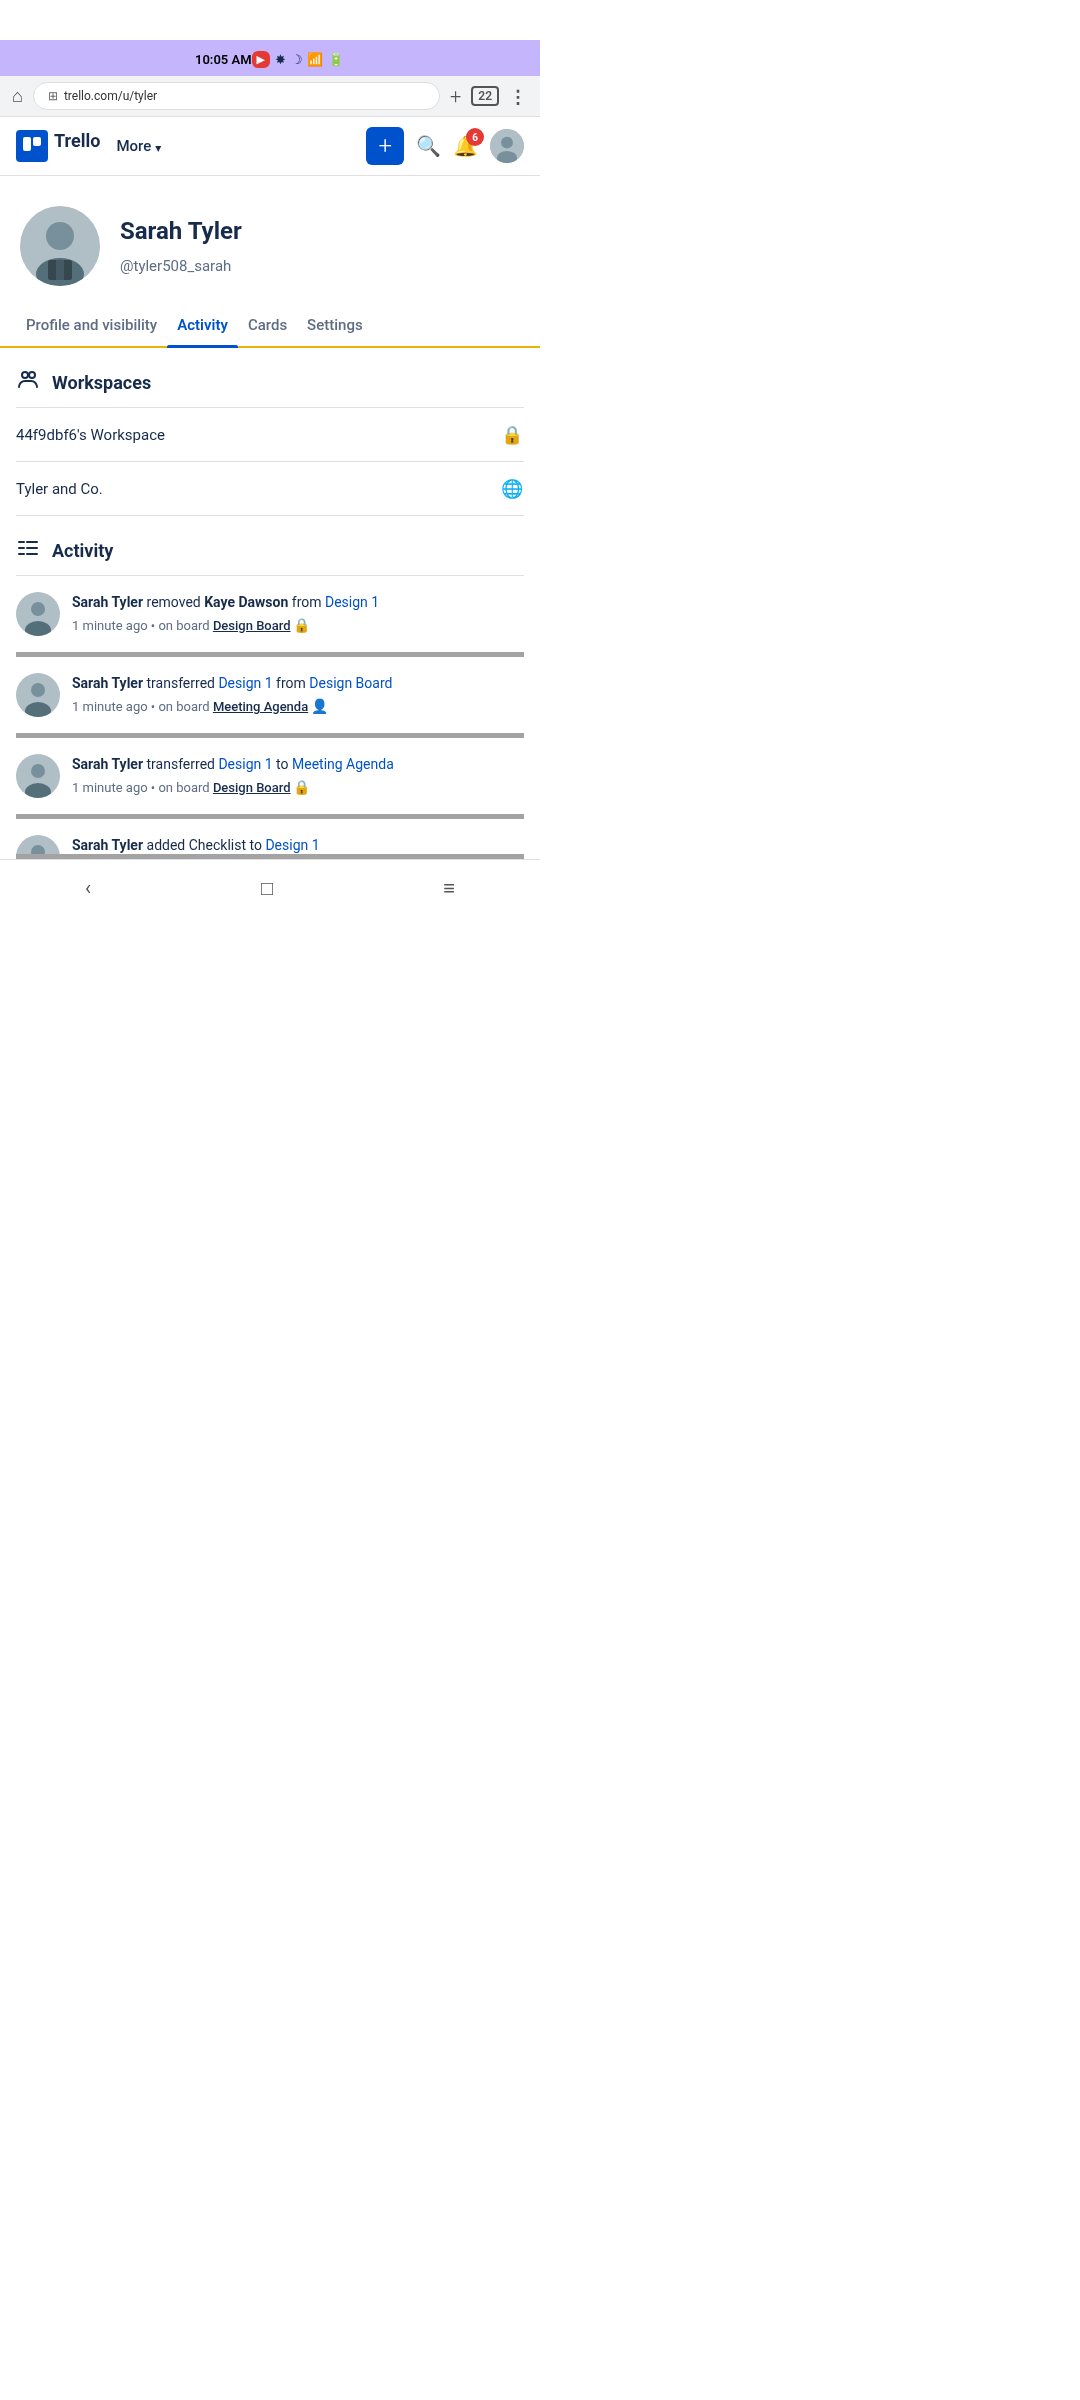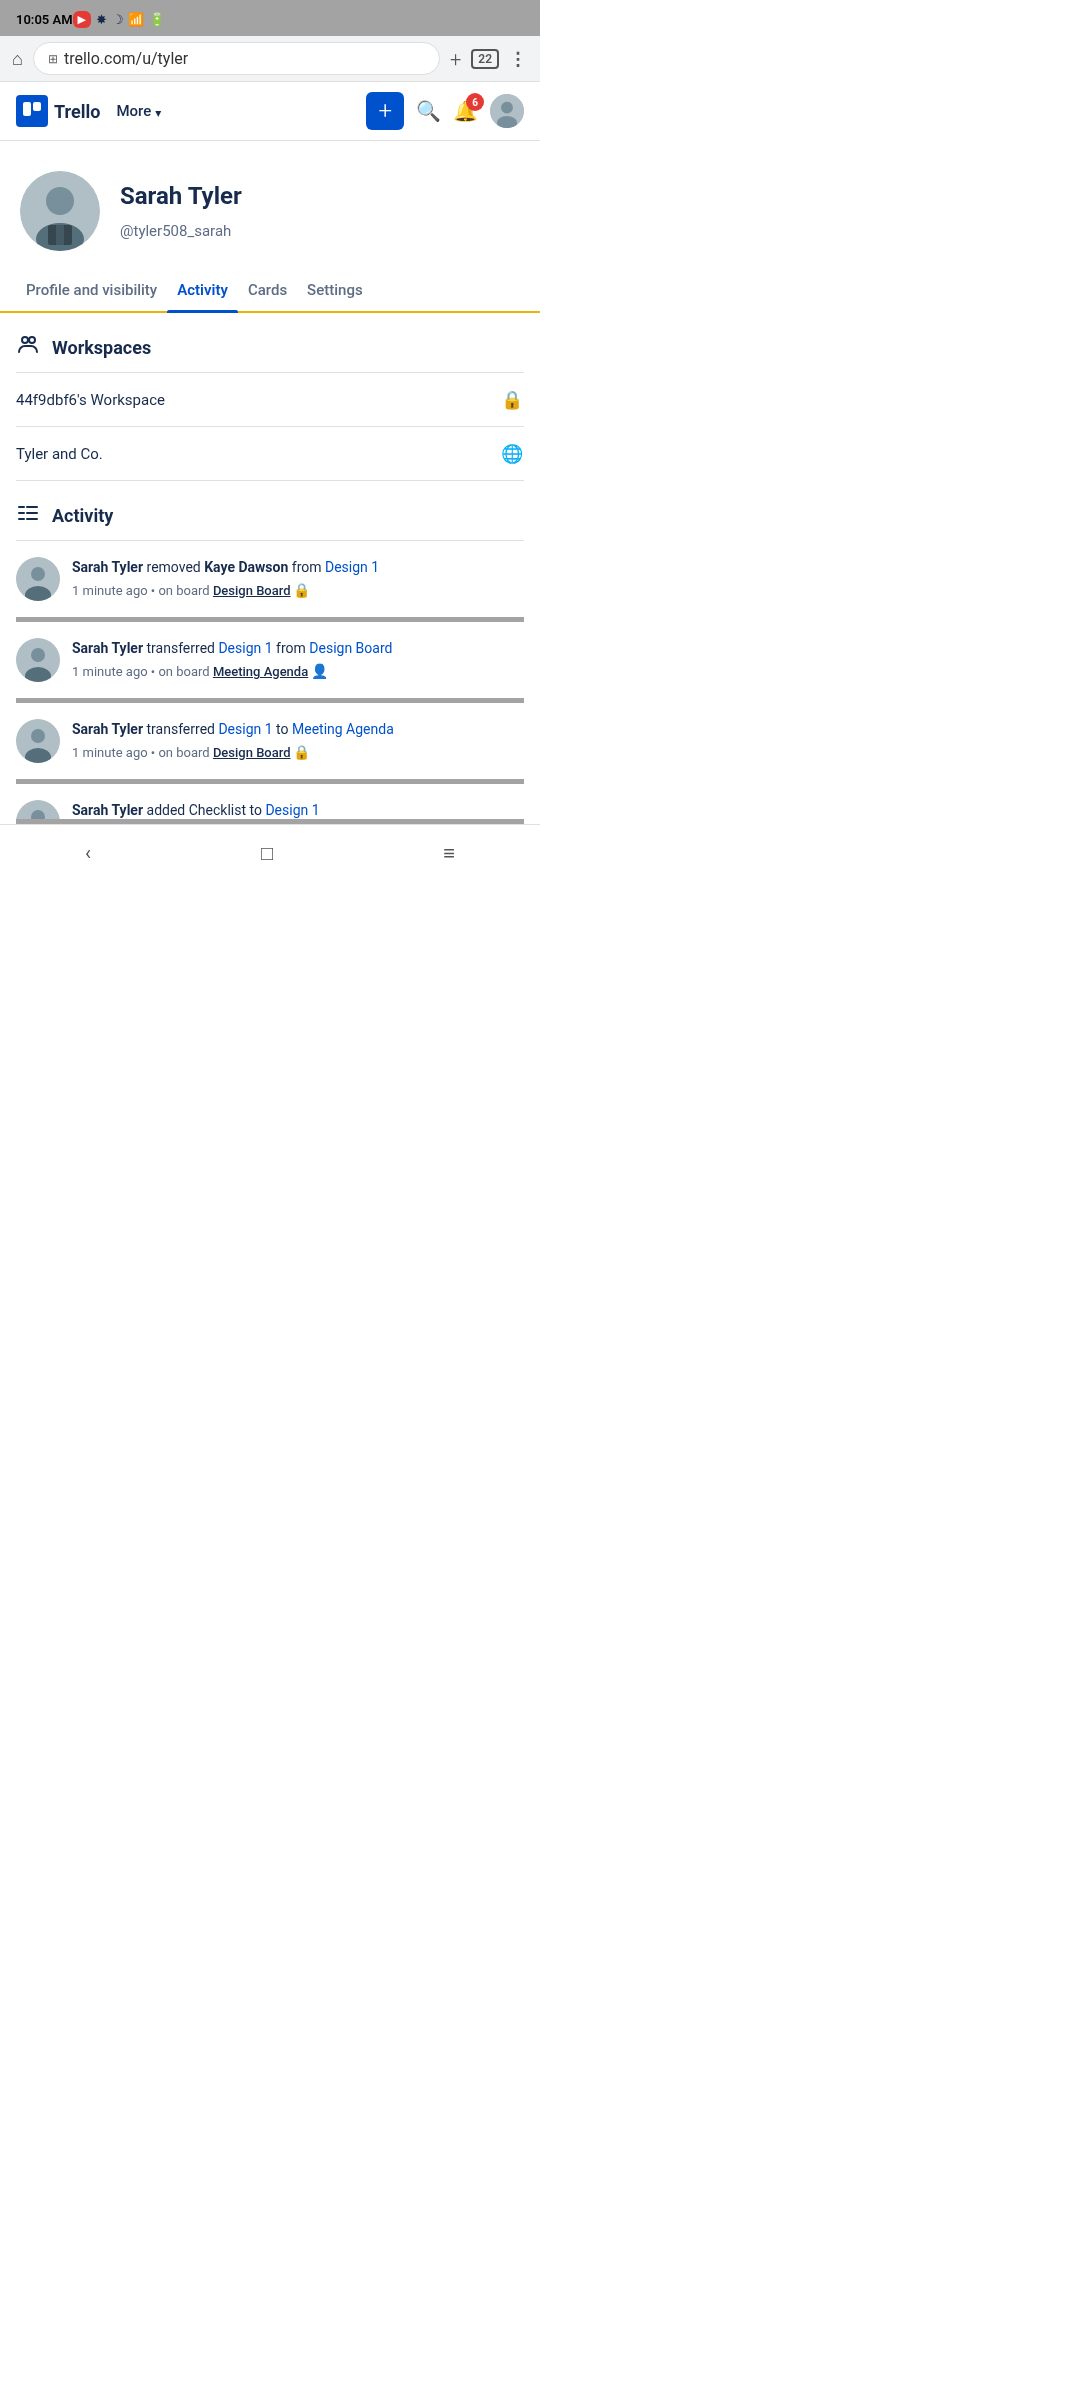--- a/index.html
+++ b/index.html
@@ -8,26 +8,27 @@
       font-family: -apple-system, BlinkMacSystemFont, 'Segoe UI', Roboto, sans-serif;
       background: #fff;
       width: 540px;
       min-height: 1200px;
       font-size: 16px;
       color: #172b4d;
     }
 
     
     .status-bar {
-      background: #a3a3a3;
-      display: flex;
-      justify-content: flex-start;
+      background: #c4b5fd;
+      display: flex;
+      justify-content: center;
       align-items: center;
       padding: 6px 16px 4px 16px;
       height: 36px;
+      margin-top: 40px;
     }
     .status-time {
       font-size: 13px;
       font-weight: 600;
       color: #000;
     }
     .status-icons {
       display: flex;
       align-items: center;
       gap: 5px;
@@ -66,21 +67,21 @@
       display: flex;
       align-items: center;
       gap: 6px;
       border: 1px solid #ddd;
     }
     .url-icon {
       font-size: 12px;
       color: #666;
     }
     .url-text {
-      font-size: 16px;
+      font-size: 12px;
       color: #333;
       flex: 1;
     }
     .browser-actions {
       display: flex;
       align-items: center;
       gap: 10px;
     }
     .browser-add-btn {
       font-size: 20px;
@@ -106,21 +107,21 @@
     .trello-nav {
       background: #fff;
       display: flex;
       align-items: center;
       padding: 10px 16px;
       border-bottom: 1px solid #e0e0e0;
       gap: 12px;
     }
     .trello-logo {
       display: flex;
-      align-items: center;
+      align-items: flex-start;
       gap: 6px;
     }
     .trello-logo-icon {
       background: #0052cc;
       border-radius: 4px;
       width: 32px;
       height: 32px;
       display: flex;
       align-items: center;
       justify-content: center;

